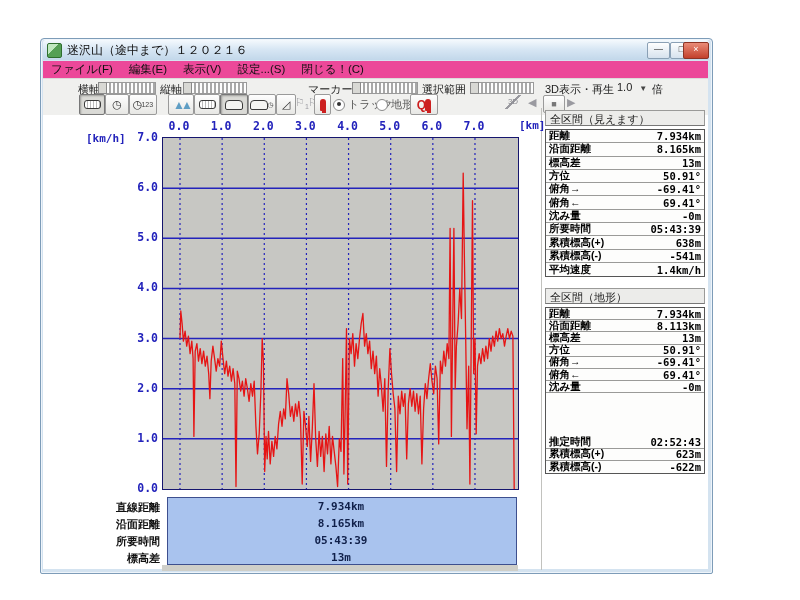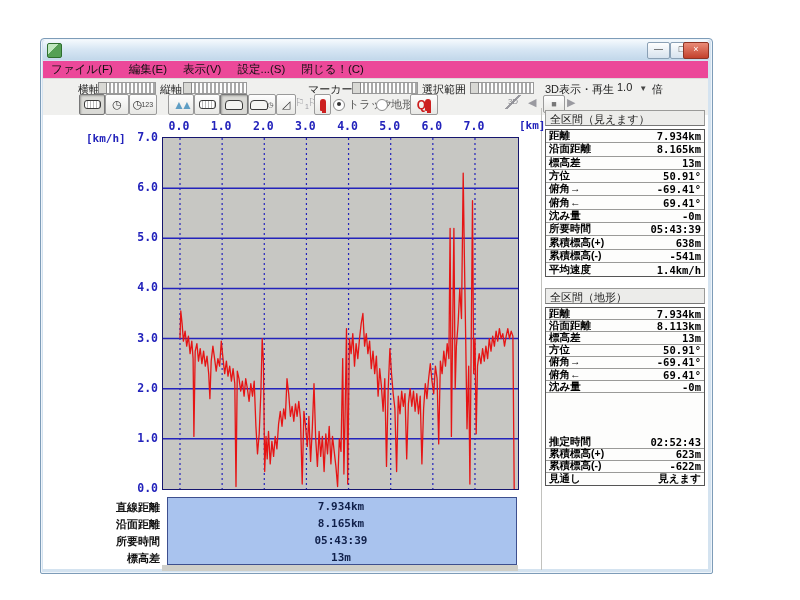--- a/index.html
+++ b/index.html
@@ -92,20 +92,21 @@
 </style>
 </head>
 <body>
 
 <div id="page">
 
   <div class="win-frame"></div>
 
   <div class="titlebar">
     <span class="app-icon"></span>
+    <span class="title-text">迷沢山（途中まで）１２０２１６</span>
   </div>
   <span class="cap-btn" style="left:647px">—</span>
   <span class="cap-btn" style="left:670px">□</span>
   <span class="cap-btn close" style="left:683px">×</span>
 
   <div class="menubar" id="menubar">
       <span class="menu-item">ファイル(F)</span>
       <span class="menu-item">編集(E)</span>
       <span class="menu-item">表示(V)</span>
       <span class="menu-item">設定...(S)</span>
@@ -321,19 +322,15 @@
         <span class="pvalue">02:52:43</span>
       </div>
       <div class="prow" style="height: 12.2px;">
         <span class="plabel">累積標高(+)</span>
         <span class="pvalue">623m</span>
       </div>
       <div class="prow" style="height: 12.2px;">
         <span class="plabel">累積標高(-)</span>
         <span class="pvalue">-622m</span>
       </div>
-      <div class="prow" style="height: 12.2px;">
-        <span class="plabel">見通し</span>
-        <span class="pvalue">見えます</span>
-      </div>
     </div>
 
 </div>
 
 </body></html>

